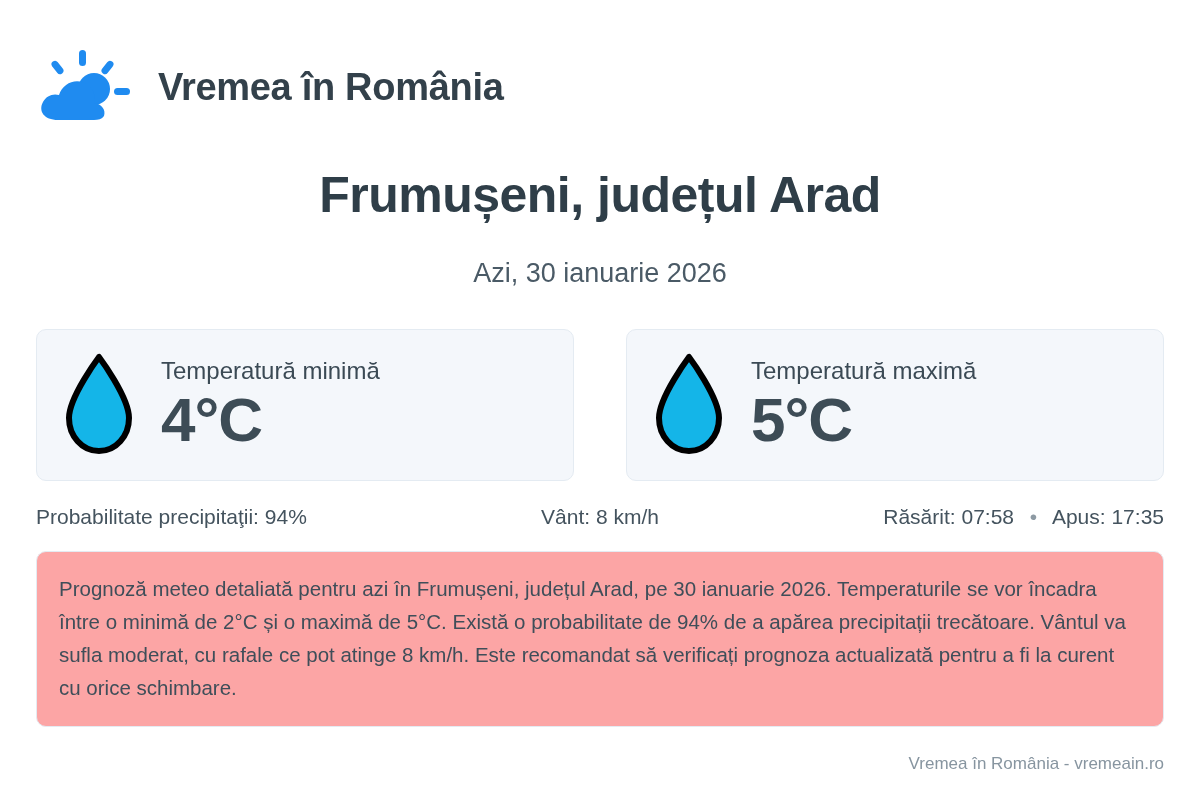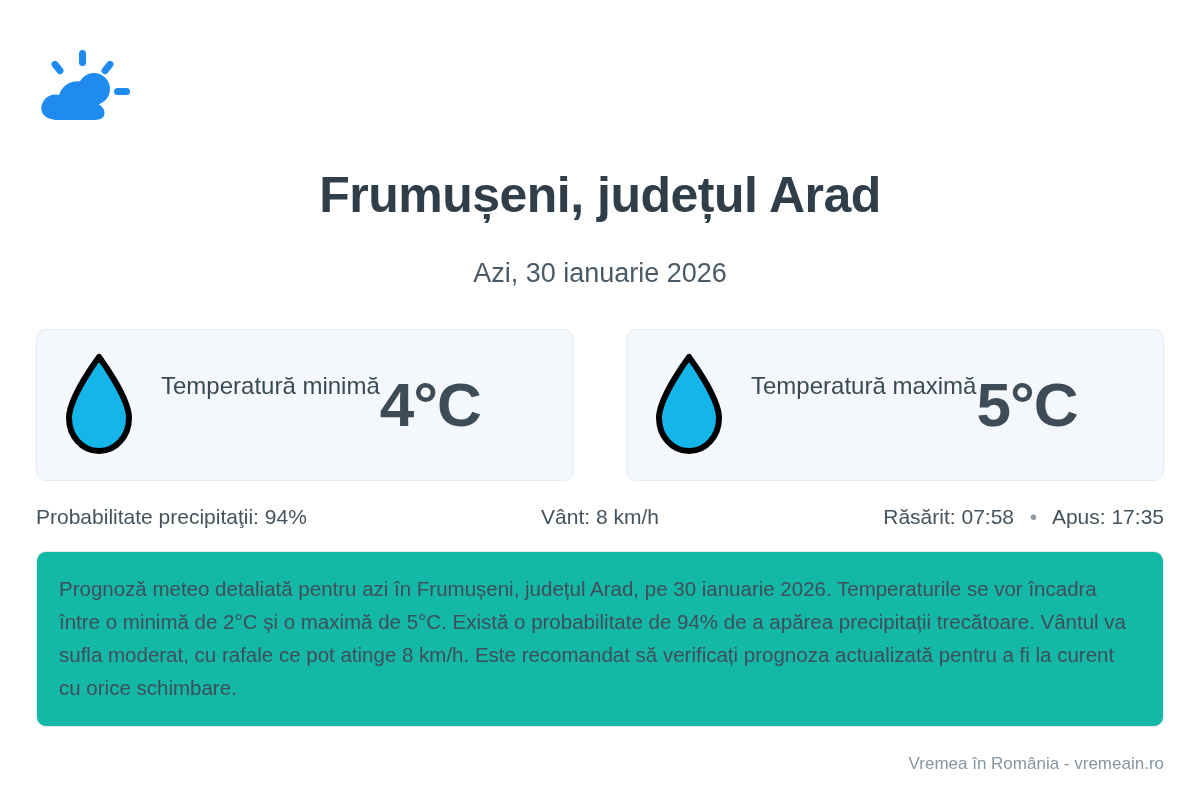--- a/index.html
+++ b/index.html
@@ -73,21 +73,21 @@
     display: flex;
     align-items: center;
     padding: 0 26px;
     gap: 26px;
   }
   .drop {
     width: 72px;
     height: 104px;
     flex: 0 0 72px;
   }
-  .card-texts { display: flex; justify-content: center; }
+  .card-texts { display: flex; flex-direction: column; justify-content: center; }
   .card-label {
     font-size: 24px;
     color: #3b4a55;
     margin-bottom: 2px;
   }
   .card-value {
     font-size: 62px;
     font-weight: bold;
     color: #3d4c56;
     line-height: 1.05;
@@ -105,21 +105,21 @@
   .stats .s-left { flex: 1 1 0; text-align: left; }
   .stats .s-mid  { flex: 1 1 0; text-align: center; }
   .stats .s-right{ flex: 1 1 0; text-align: right; }
   .dot-sep { padding: 0 10px; color: #8d9aa3; }
 
   
   .desc {
     margin-top: 22px;
     border: 1px solid #e4ebf2;
     border-radius: 10px;
-    background: #14b8a6;
+    background: #fca5a5;
     padding: 20px 22px 22px 22px;
     font-size: 20.5px;
     line-height: 1.62;
     color: #3f4e59;
   }
 
   
   .footer {
     position: absolute;
     right: 36px;
@@ -140,20 +140,21 @@
         <rect x="43" y="2" width="7" height="16" rx="3.5" fill="#1f8bf0"></rect>
         <rect x="68" y="12" width="7" height="15" rx="3.5" fill="#1f8bf0" transform="rotate(38 71.5 19.5)"></rect>
         <rect x="18" y="12" width="7" height="15" rx="3.5" fill="#1f8bf0" transform="rotate(-38 21.5 19.5)"></rect>
         <rect x="78" y="40" width="16" height="7" rx="3.5" fill="#1f8bf0"></rect>
 
         <circle cx="58" cy="41" r="16" fill="#1f8bf0"></circle>
 
         <path d="M22 72 C8 72 2 63 7 54 C10 48 17 45 23 47 C27 34 42 29 52 37 C58 42 60 49 58 55 C66 56 70 62 68 68 C66 71 62 72 58 72 Z" fill="#1f8bf0"></path>
       </svg>
     </div>
+    <div class="brand-title">Vremea în România</div>
   </div>
 
   <h1 class="location">Frumușeni, județul Arad</h1>
   <div class="date">Azi, 30 ianuarie 2026</div>
 
   <div class="cards">
 
     <div class="card">
       <div class="drop">
         <svg viewBox="0 0 72 104" width="72" height="104" xmlns="http://www.w3.org/2000/svg">

